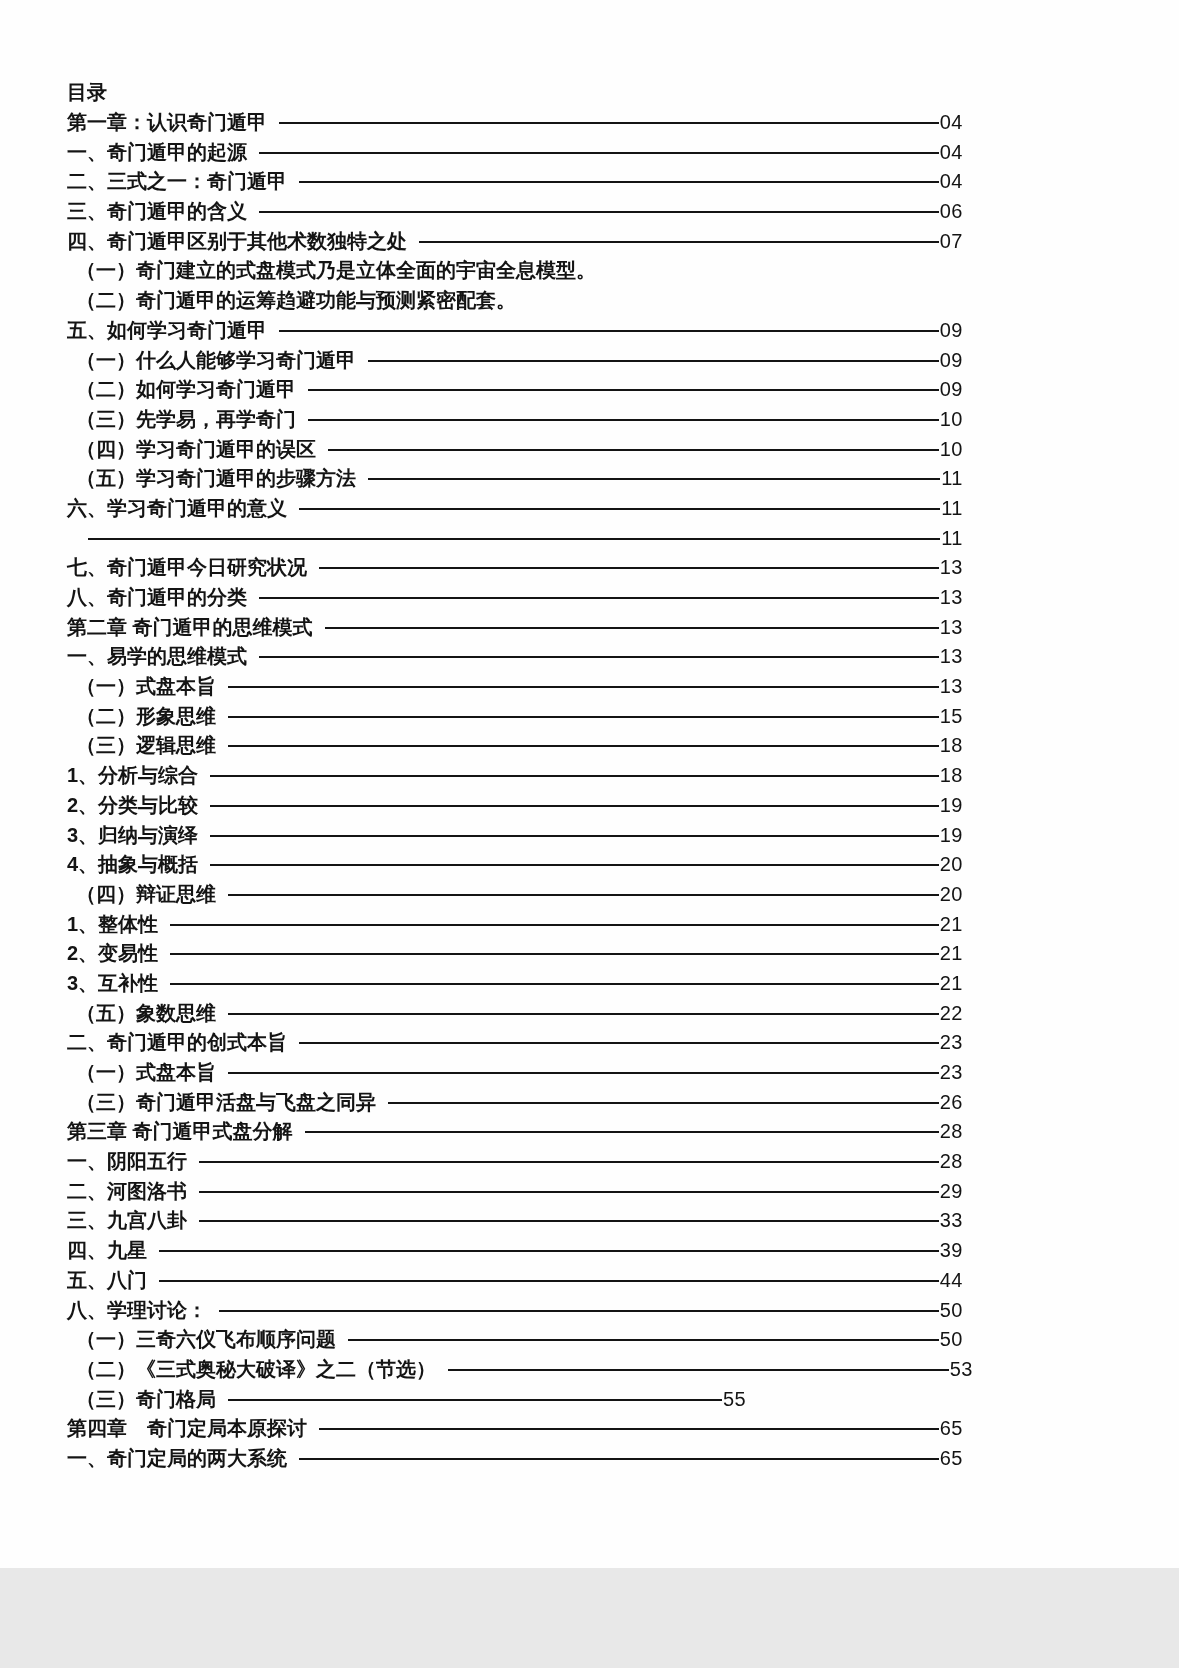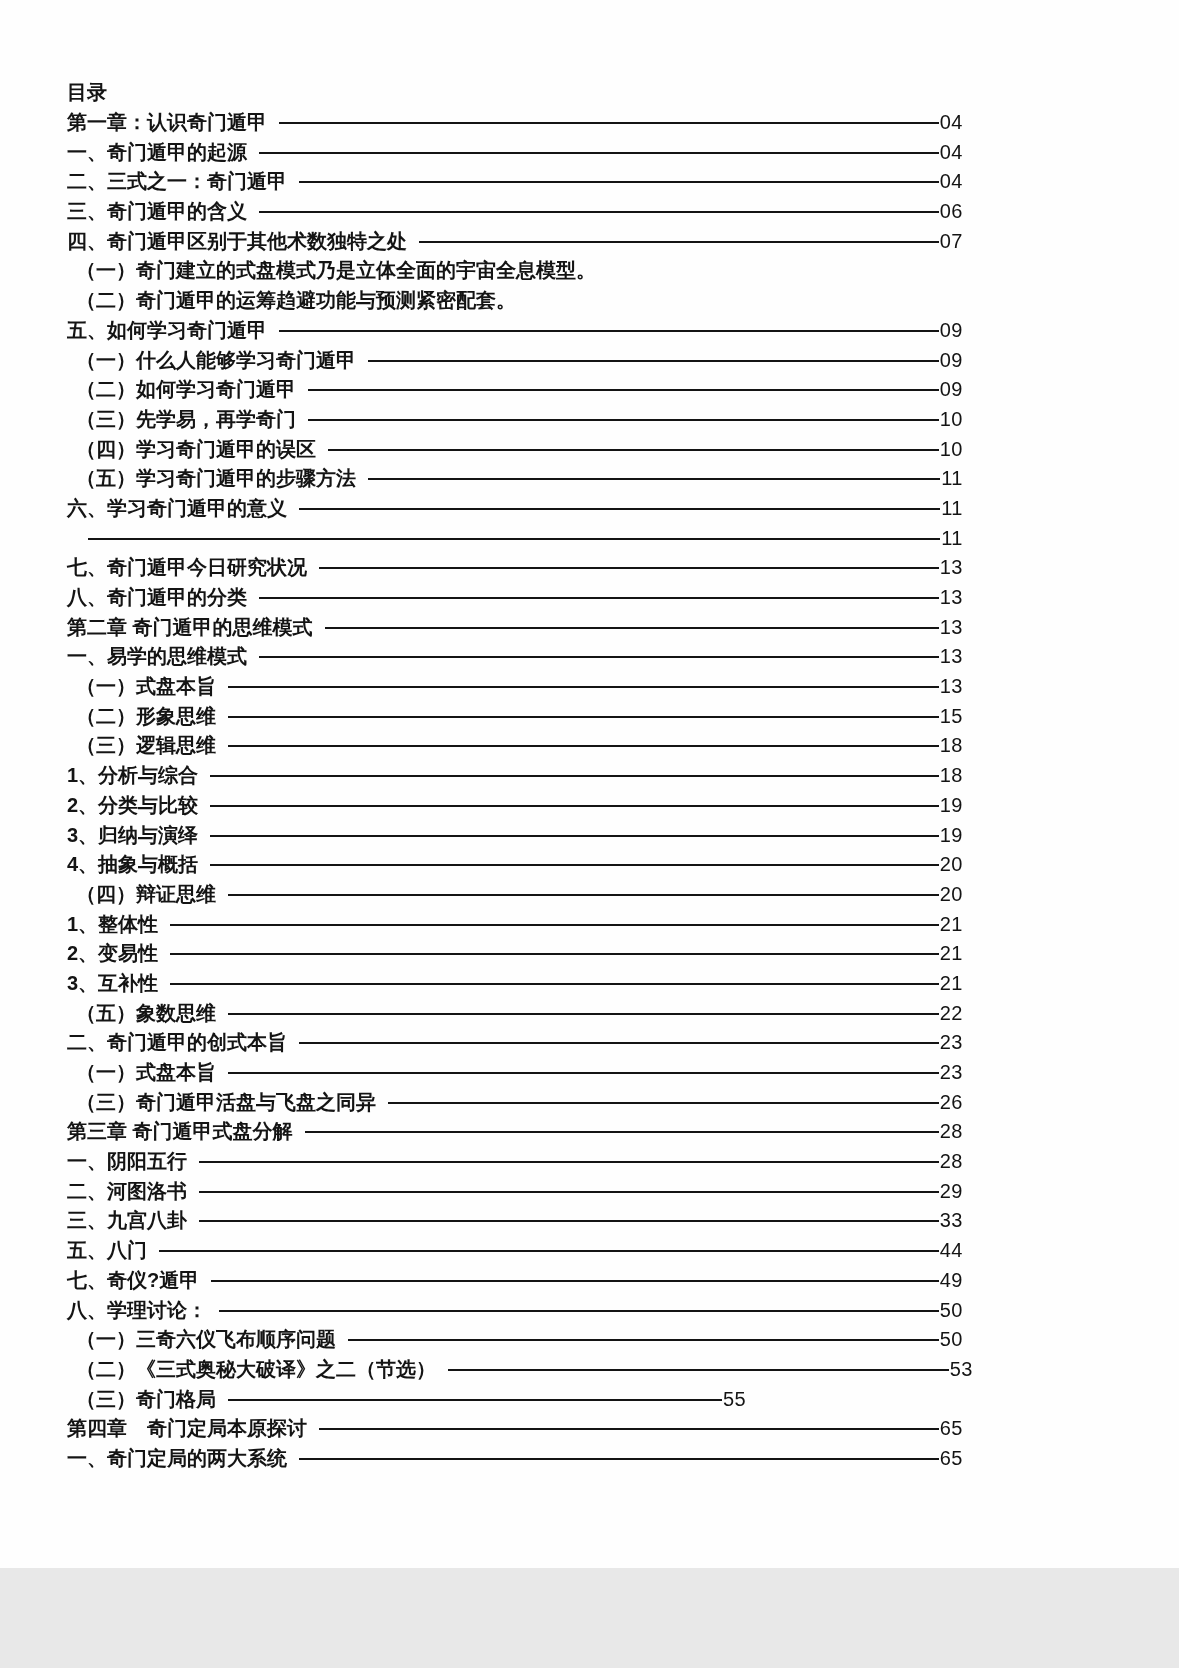--- a/index.html
+++ b/index.html
@@ -290,33 +290,33 @@
     <span class="leader"></span>
     <span class="num">29</span>
   </div>
 
   <div class="row">
     <span class="label">三、九宫八卦</span>
     <span class="leader"></span>
     <span class="num">33</span>
   </div>
 
+  <div class="row">
+    <span class="label">四、九星</span>
+    <span class="leader"></span>
+    <span class="num">39</span>
+  </div>
 
   <div class="row">
     <span class="label">五、八门</span>
     <span class="leader"></span>
     <span class="num">44</span>
   </div>
 
 
-  <div class="row">
-    <span class="label">七、奇仪?遁甲</span>
-    <span class="leader"></span>
-    <span class="num">49</span>
-  </div>
 
   <div class="row">
     <span class="label">八、学理讨论：</span>
     <span class="leader"></span>
     <span class="num">50</span>
   </div>
 
   <div class="row indent">
     <span class="label">（一）三奇六仪飞布顺序问题</span>
     <span class="leader"></span>

